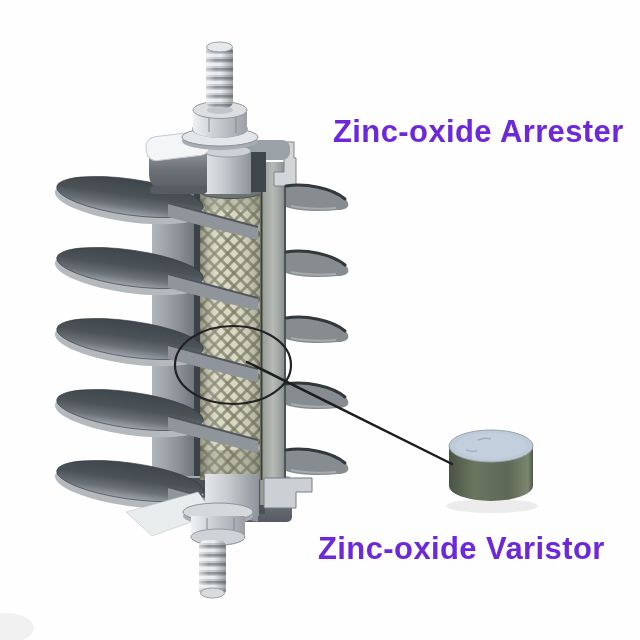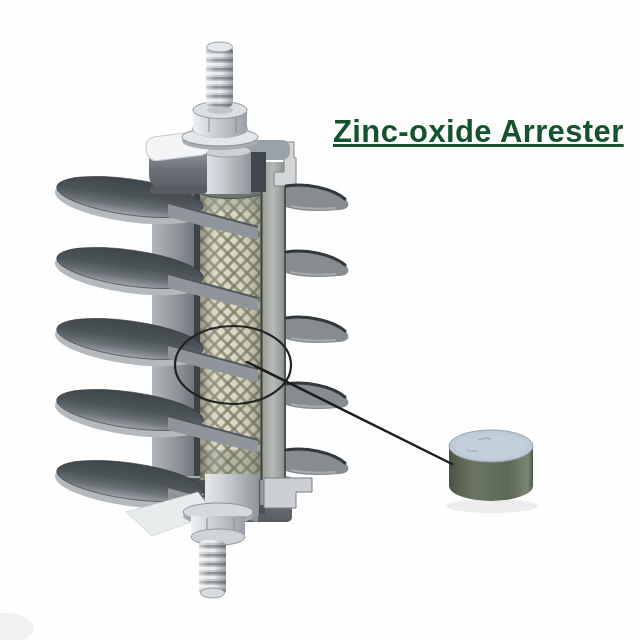--- a/index.html
+++ b/index.html
@@ -3,21 +3,21 @@
 <meta charset="utf-8">
 <style>
   html,body{margin:0;padding:0;background:#ffffff;}
   .stage{
     position:relative;width:640px;height:640px;overflow:hidden;
     background:#fefefe;font-family:"Liberation Sans",sans-serif;
   }
   .stage svg{position:absolute;left:0;top:0;}
   .label{
     position:absolute;font-weight:bold;font-size:31px;line-height:1;
-    letter-spacing:0.4px;white-space:nowrap;color:#14532d;text-decoration:underline;
+    letter-spacing:0.4px;white-space:nowrap;color:#6d28d9;
   }
   .label-arrester{left:333px;top:116px;}
   .label-varistor{left:318px;top:533px;}
 </style>
 </head>
 <body>
 
 <div class="stage">
 
 <svg width="640" height="640" viewBox="0 0 640 640">
@@ -227,14 +227,15 @@
     <ellipse cx="491" cy="446" rx="36" ry="13" fill="#c6d2df" opacity="0.7"></ellipse>
     <path d="M478,440 q6,-3 13,-1" stroke="#8d98a4" stroke-width="1.5" fill="none" opacity="0.6"></path>
     <path d="M466,450 q5,2 11,1" stroke="#8d98a4" stroke-width="1.5" fill="none" opacity="0.5"></path>
   </g>
 
   <ellipse cx="233" cy="365" rx="58" ry="39" fill="none" stroke="#222226" stroke-width="2.2"></ellipse>
   <line x1="247" y1="362" x2="452" y2="464" stroke="#1d1d20" stroke-width="2.5" stroke-linecap="round"></line>
 </svg>
 
 <div class="label label-arrester">Zinc-oxide Arrester</div>
+<div class="label label-varistor">Zinc-oxide Varistor</div>
 
 </div>
 
 </body></html>

